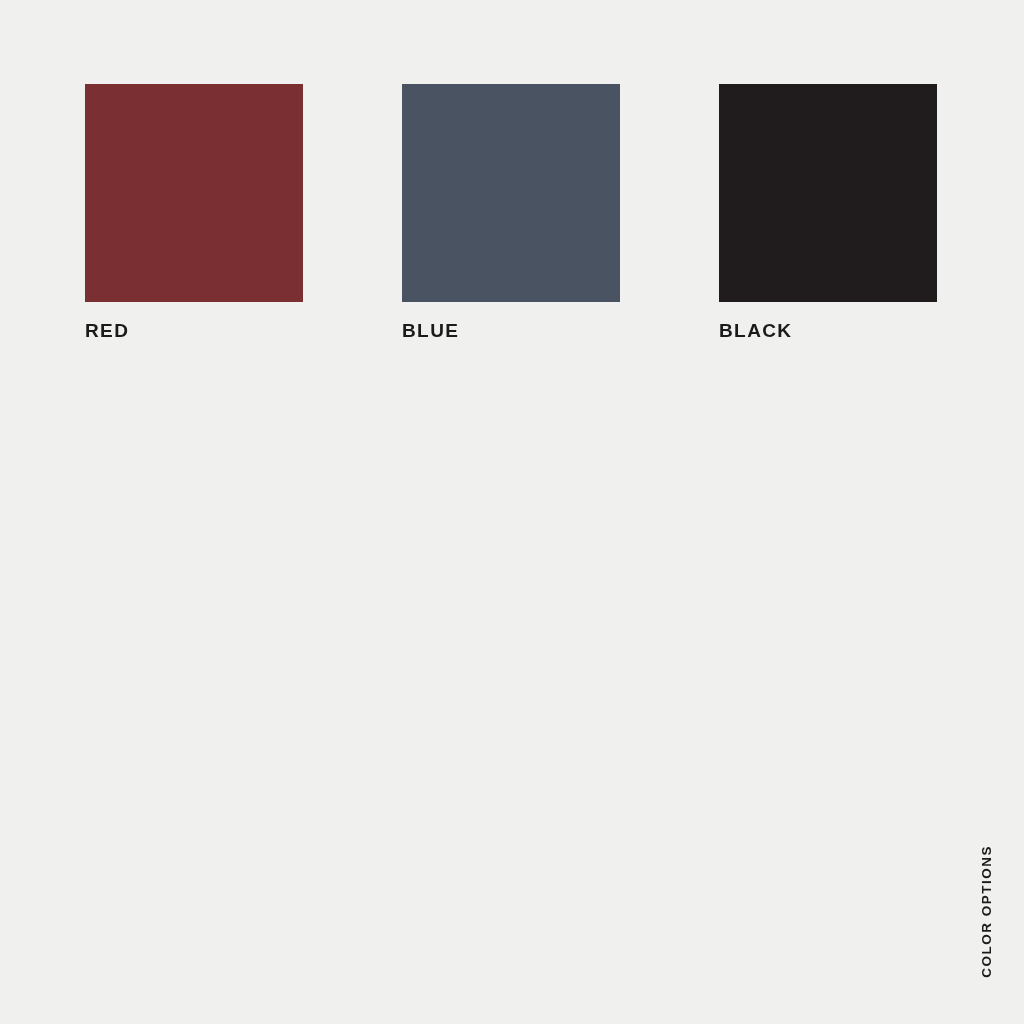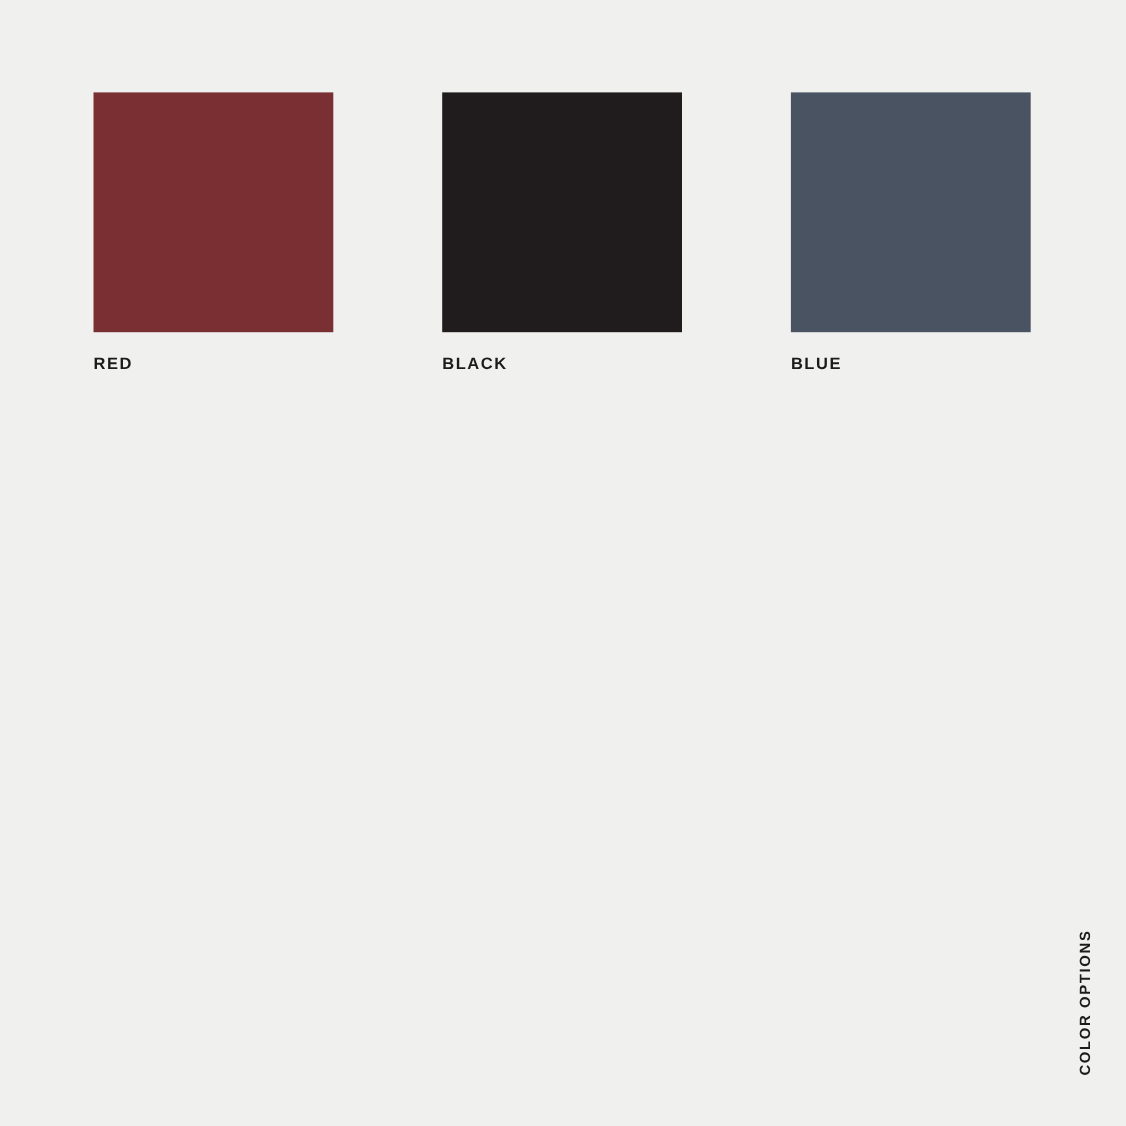--- a/index.html
+++ b/index.html
@@ -37,21 +37,21 @@
     box-sizing: border-box;
     display: block;
   }
 
   .swatch-chip.bordered {
     border: 1px solid #8a8a8a;
   }
 
   .swatch-label {
     margin-top: 20px;
-    font-size: 15px;
+    font-size: 19px;
     font-weight: bold;
     letter-spacing: 1.4px;
     color: #1b1b1b;
     text-transform: uppercase;
     line-height: 18px;
     white-space: nowrap;
   }
 
   #side-caption {
     position: absolute;
@@ -72,26 +72,26 @@
 
 <div id="swatch-grid">
 
   <div class="swatch-cell">
     <div class="swatch-chip" style="background-color: rgb(122, 48, 51);"></div>
     <div class="swatch-label">RED</div>
   </div>
 
 
   <div class="swatch-cell">
-    <div class="swatch-chip" style="background-color: rgb(32, 28, 29);"></div>
-    <div class="swatch-label">BLACK</div>
+    <div class="swatch-chip" style="background-color: rgb(74, 83, 97);"></div>
+    <div class="swatch-label">BLUE</div>
   </div>
 
   <div class="swatch-cell">
-    <div class="swatch-chip" style="background-color: rgb(74, 83, 97);"></div>
-    <div class="swatch-label">BLUE</div>
+    <div class="swatch-chip" style="background-color: rgb(32, 28, 29);"></div>
+    <div class="swatch-label">BLACK</div>
   </div>
 
 
 
 </div>
 
 <div id="side-caption">COLOR OPTIONS</div>
 
 </body></html>

